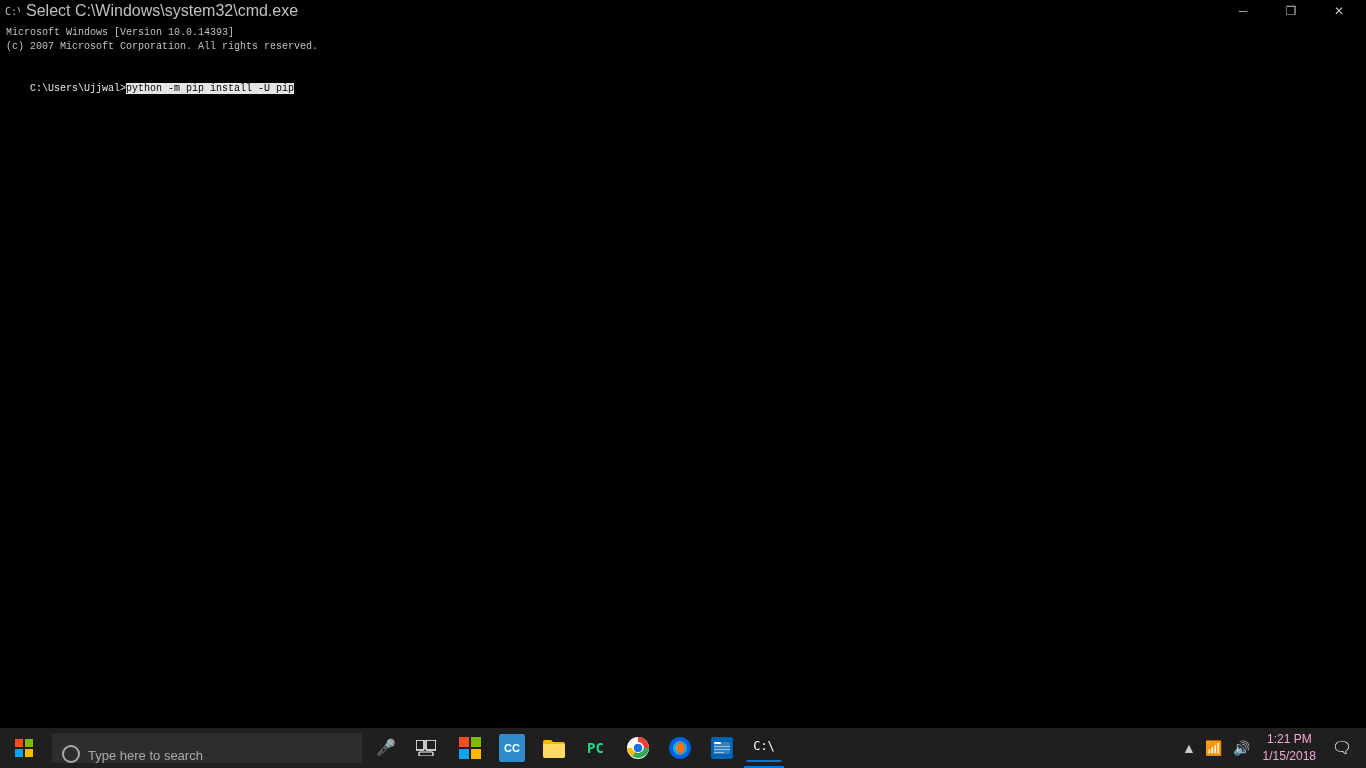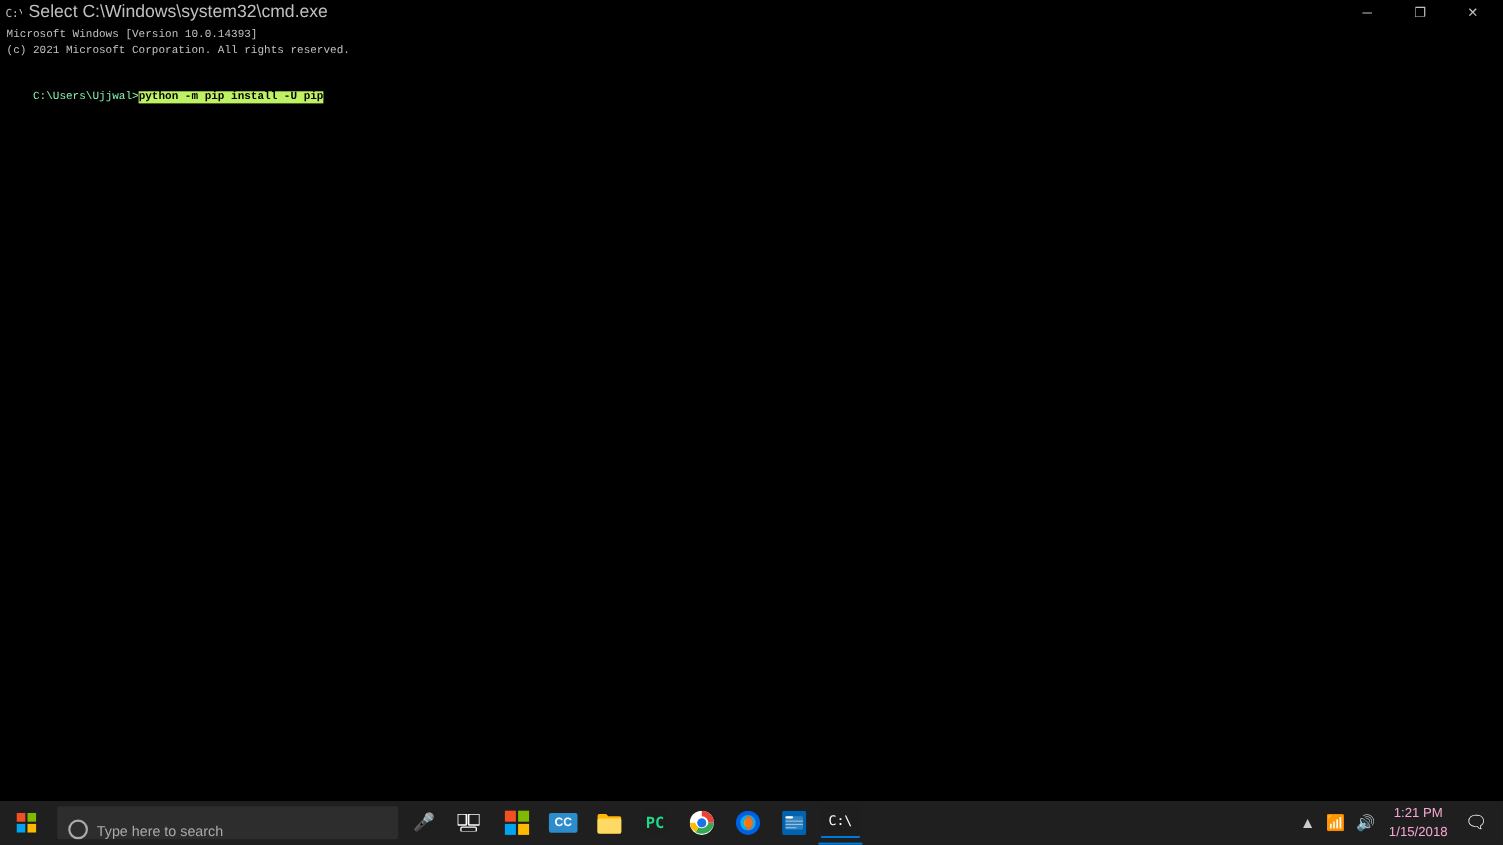--- a/index.html
+++ b/index.html
@@ -57,25 +57,24 @@
       height: calc(100% - 22px - 40px);
       background: #000;
       color: #c0c0c0;
       font-family: 'Courier New', Consolas, monospace;
       font-size: 10px;
       line-height: 1.4;
       padding: 4px 6px;
     }
 
     .cmd-line { white-space: pre; }
-    .cmd-prompt { color: #86efac; }
+    .cmd-prompt { color: #e5e5e5; }
     .cmd-selected {
-      background: #bef264;
+      background: #e5e5e5;
       color: #000;
-      font-weight: bold;
     }
 
     
     #taskbar {
       position: fixed;
       bottom: 0;
       left: 0;
       width: 1366px;
       height: 40px;
       background: #1f1f1f;
@@ -187,21 +186,21 @@
       grid-template-columns: 10px 10px;
       grid-template-rows: 10px 10px;
       gap: 2px;
     }
     .sq1 { background: #f25022; }
     .sq2 { background: #7fba00; }
     .sq3 { background: #00a4ef; }
     .sq4 { background: #ffb900; }
 
     .cc-icon {
-      width: 26px; height: 18px;
+      width: 26px; height: 28px;
       background: #2d8ccc;
       border-radius: 2px;
       display: flex; align-items: center; justify-content: center;
       color: white; font-size: 11px; font-weight: bold;
       font-family: Arial, sans-serif;
     }
 
     .mic-icon { color: #ccc; font-size: 16px; }
     .app-terminal { 
       background: #1e1e1e; 
@@ -229,21 +228,21 @@
   </div>
   <div id="titlebar-controls">
     <button class="title-btn">─</button>
     <button class="title-btn">❐</button>
     <button class="title-btn close">✕</button>
   </div>
 </div>
 
 <div id="cmd-body">
   <div class="cmd-line">Microsoft Windows [Version 10.0.14393]</div>
-  <div class="cmd-line">(c) 2021 Microsoft Corporation. All rights reserved.</div>
+  <div class="cmd-line">(c) 2007 Microsoft Corporation. All rights reserved.</div>
   <div class="cmd-line">&nbsp;</div>
   <div class="cmd-line">
     <span class="cmd-prompt">C:\Users\Ujjwal&gt;</span><span class="cmd-selected">python -m pip install -U pip</span>
   </div>
 </div>
 
 <div id="taskbar">
 
   <div id="start-btn">
     <svg width="18" height="18" viewBox="0 0 18 18">

